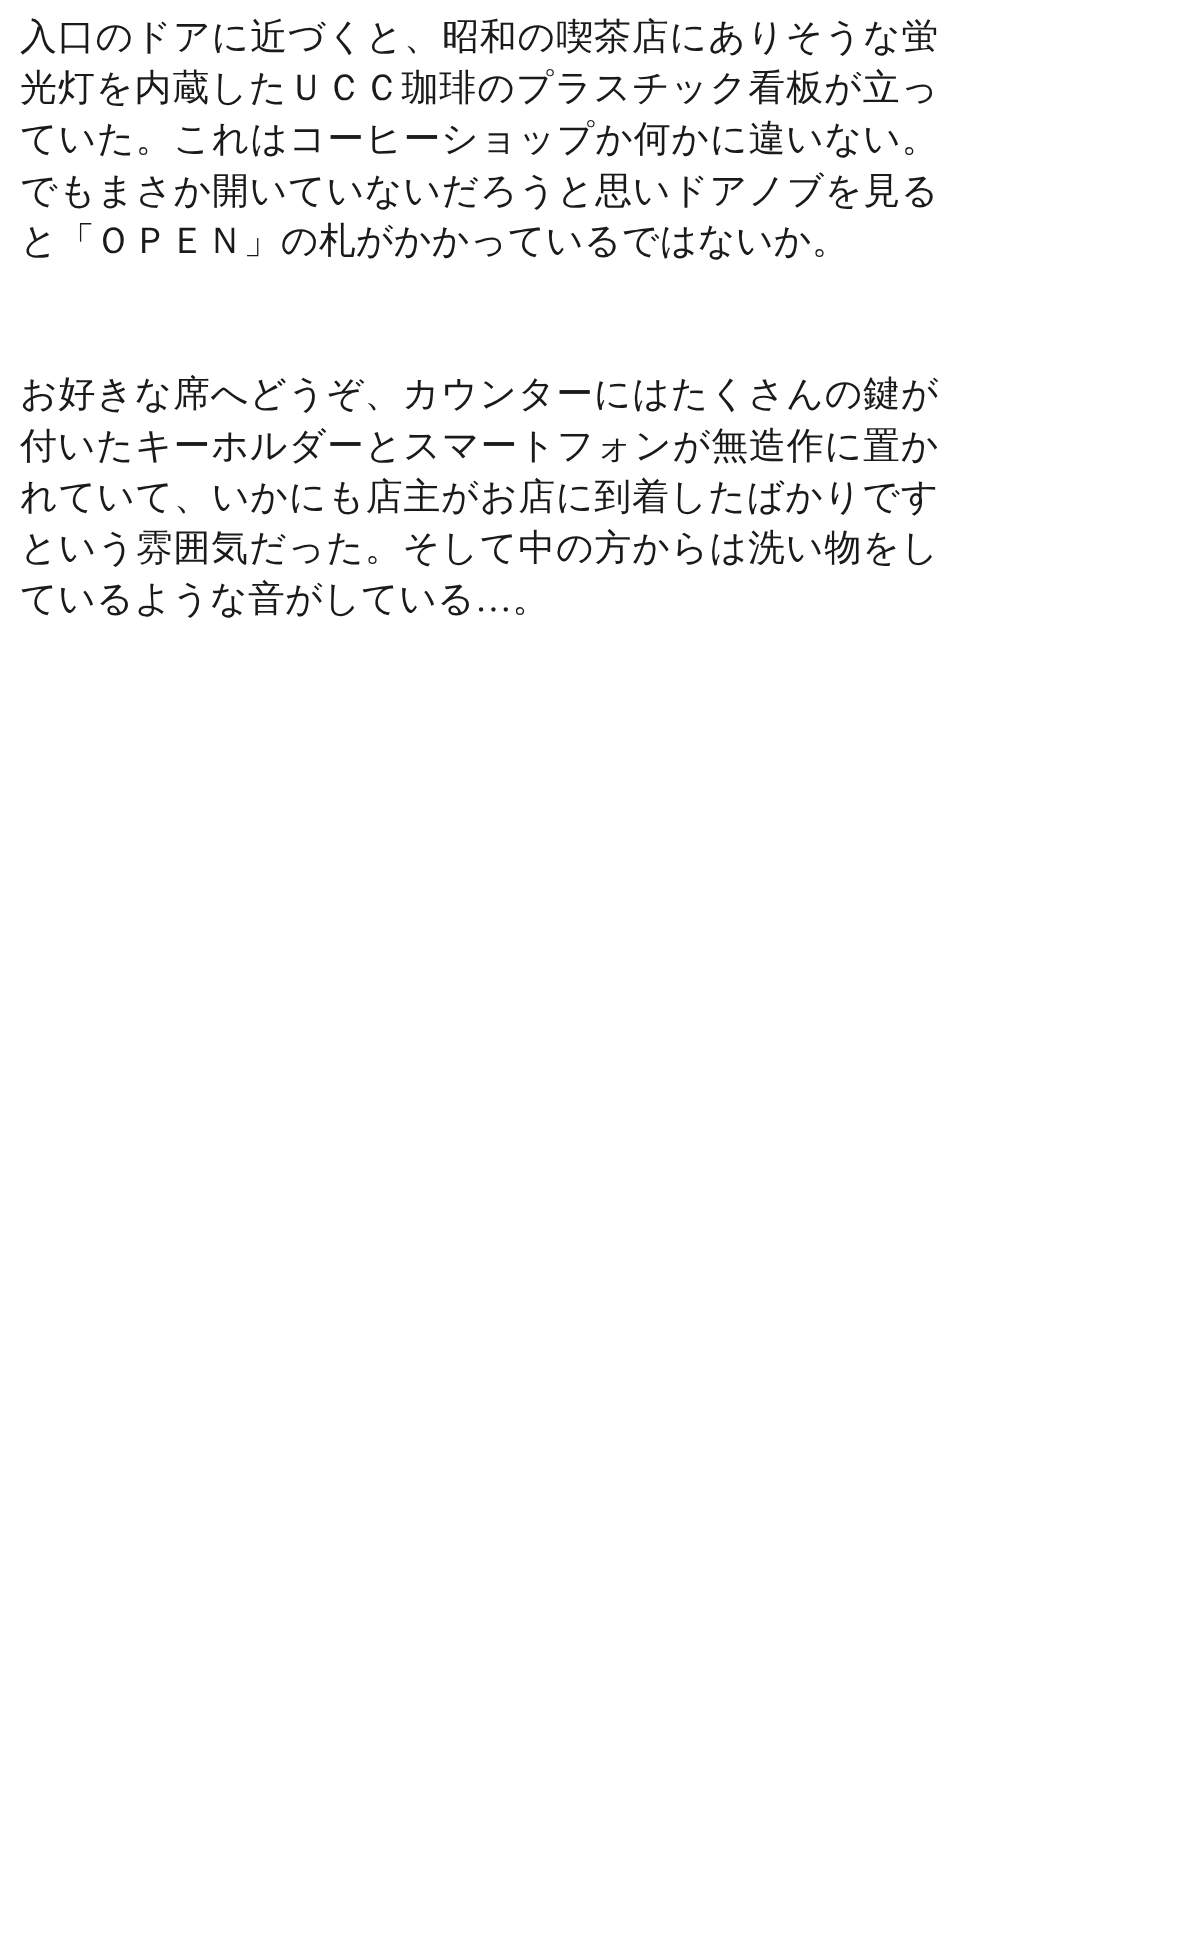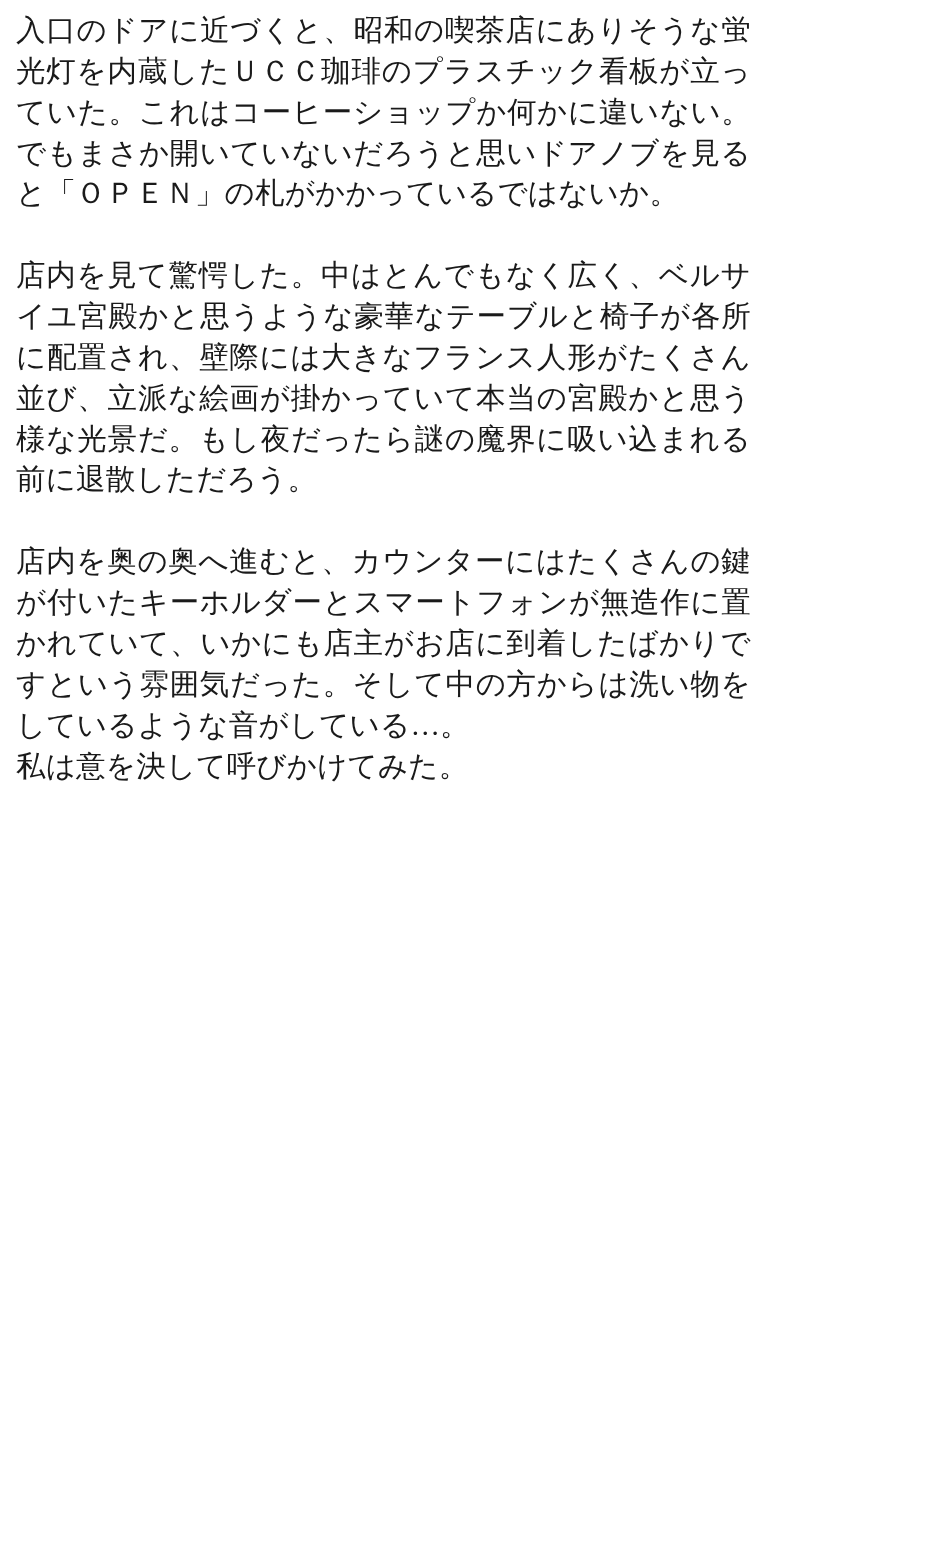--- a/index.html
+++ b/index.html
@@ -42,26 +42,24 @@
 </head>
 <body>
 
 <div class="page">
   <div class="doc-body">
 
     <p class="para">入口のドアに近づくと、昭和の喫茶店にありそうな蛍光灯を内蔵したＵＣＣ珈琲のプラスチック看板が立っていた。これはコーヒーショップか何かに違いない。でもまさか開いていないだろうと思いドアノブを見ると「ＯＰＥＮ」の札がかかっているではないか。</p>
 
     <div class="spacer"></div>
 
-    <p class="para">店内を見て驚愕した。中はとんでもなく広く、ベルサイユ宮殿かと思うような豪華なテーブルと椅子が各所に配置され、壁際には大きなフランス人形がたくさん並び、立派な絵画が掛かっていて本当の宮殿かと思う様な光景だ。もし夜だったら謎の魔界に吸い込まれる前に退散しただろう。</p>
 
     <div class="spacer"></div>
 
-    <p class="para">店内を奥の奥へ進むと、カウンターにはたくさんの鍵が付いたキーホルダーとスマートフォンが無造作に置かれていて、いかにも店主がお店に到着したばかりですという雰囲気だった。そして中の方からは洗い物をしているような音がしている…。</p>
-    <p class="para">私は意を決して呼びかけてみた。</p>
+    <p class="para">お好きな席へどうぞ、カウンターにはたくさんの鍵が付いたキーホルダーとスマートフォンが無造作に置かれていて、いかにも店主がお店に到着したばかりですという雰囲気だった。そして中の方からは洗い物をしているような音がしている…。</p>
 
     <div class="spacer"></div>
 
 
     <div class="spacer"></div>
 
 
     <div class="spacer"></div>
 
 

